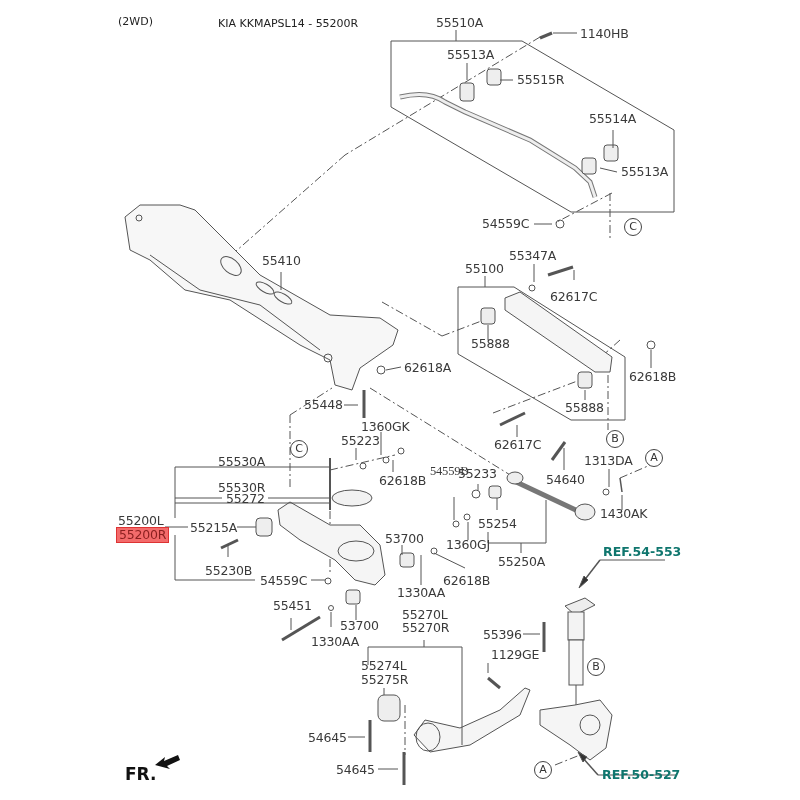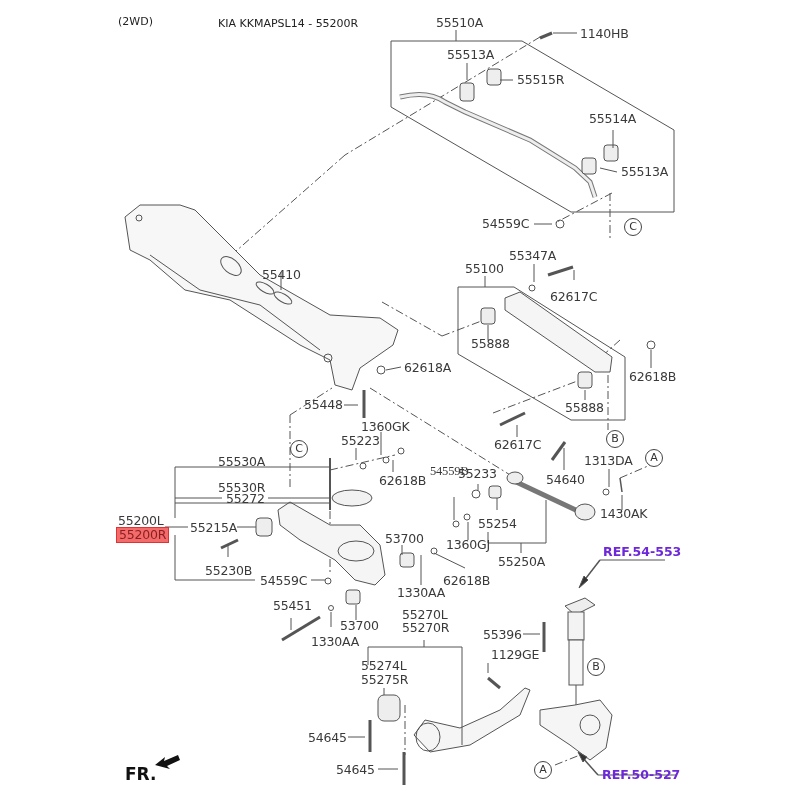--- a/index.html
+++ b/index.html
@@ -1,20 +1,20 @@
 <!DOCTYPE html>
 <html><head>
 <meta charset="utf-8">
 <style>
   html,body{margin:0;padding:0;background:#fff;}
   #stage{position:relative;width:800px;height:800px;overflow:hidden;background:#fff;font-family:"DejaVu Sans","Liberation Sans",sans-serif;color:#333;}
   svg#art{position:absolute;left:0;top:0;width:800px;height:800px;}
   .lbl{position:absolute;font-size:12.5px;line-height:14px;white-space:nowrap;color:#3a3a3a;letter-spacing:-0.2px;}
   .hdr{position:absolute;font-size:11px;color:#222;}
-  .ref{position:absolute;font-size:12.5px;font-weight:bold;color:#6d28d9;}
+  .ref{position:absolute;font-size:12.5px;font-weight:bold;color:#0f766e;}
   .hl{background:#f36b6b;color:#8a1f1f;outline:1px solid #d33;padding:0 2px;}
   .circ{position:absolute;width:16px;height:16px;border:1.2px solid #444;border-radius:50%;font-size:11px;line-height:16px;text-align:center;color:#333;background:#fff;}
   .fr{position:absolute;font-size:17px;font-weight:bold;color:#111;}
 </style>
 </head>
 <body>
 
 <div id="stage">
 
   <svg id="art" viewBox="0 0 800 800">
@@ -189,21 +189,21 @@
 
   <div class="lbl" style="left:436px;top:16px;">55510A</div>
   <div class="lbl" style="left:580px;top:27px;">1140HB</div>
   <div class="lbl" style="left:447px;top:48px;">55513A</div>
   <div class="lbl" style="left:517px;top:73px;">55515R</div>
   <div class="lbl" style="left:589px;top:112px;">55514A</div>
   <div class="lbl" style="left:621px;top:165px;">55513A</div>
   <div class="lbl" style="left:482px;top:217px;">54559C</div>
   <div class="circ" style="left:624px;top:218px;">C</div>
 
-  <div class="lbl" style="left:262px;top:268px;text-align:center;">55410</div>
+  <div class="lbl" style="left:262px;top:254px;text-align:center;">55410</div>
   <div class="lbl" style="left:404px;top:361px;">62618A</div>
   <div class="lbl" style="left:304px;top:398px;">55448</div>
   <div class="lbl" style="left:361px;top:420px;">1360GK</div>
 
   <div class="lbl" style="left:465px;top:262px;">55100</div>
   <div class="lbl" style="left:509px;top:249px;">55347A</div>
   <div class="lbl" style="left:550px;top:290px;">62617C</div>
   <div class="lbl" style="left:471px;top:337px;">55888</div>
   <div class="lbl" style="left:565px;top:401px;">55888</div>
   <div class="lbl" style="left:629px;top:370px;">62618B</div>

